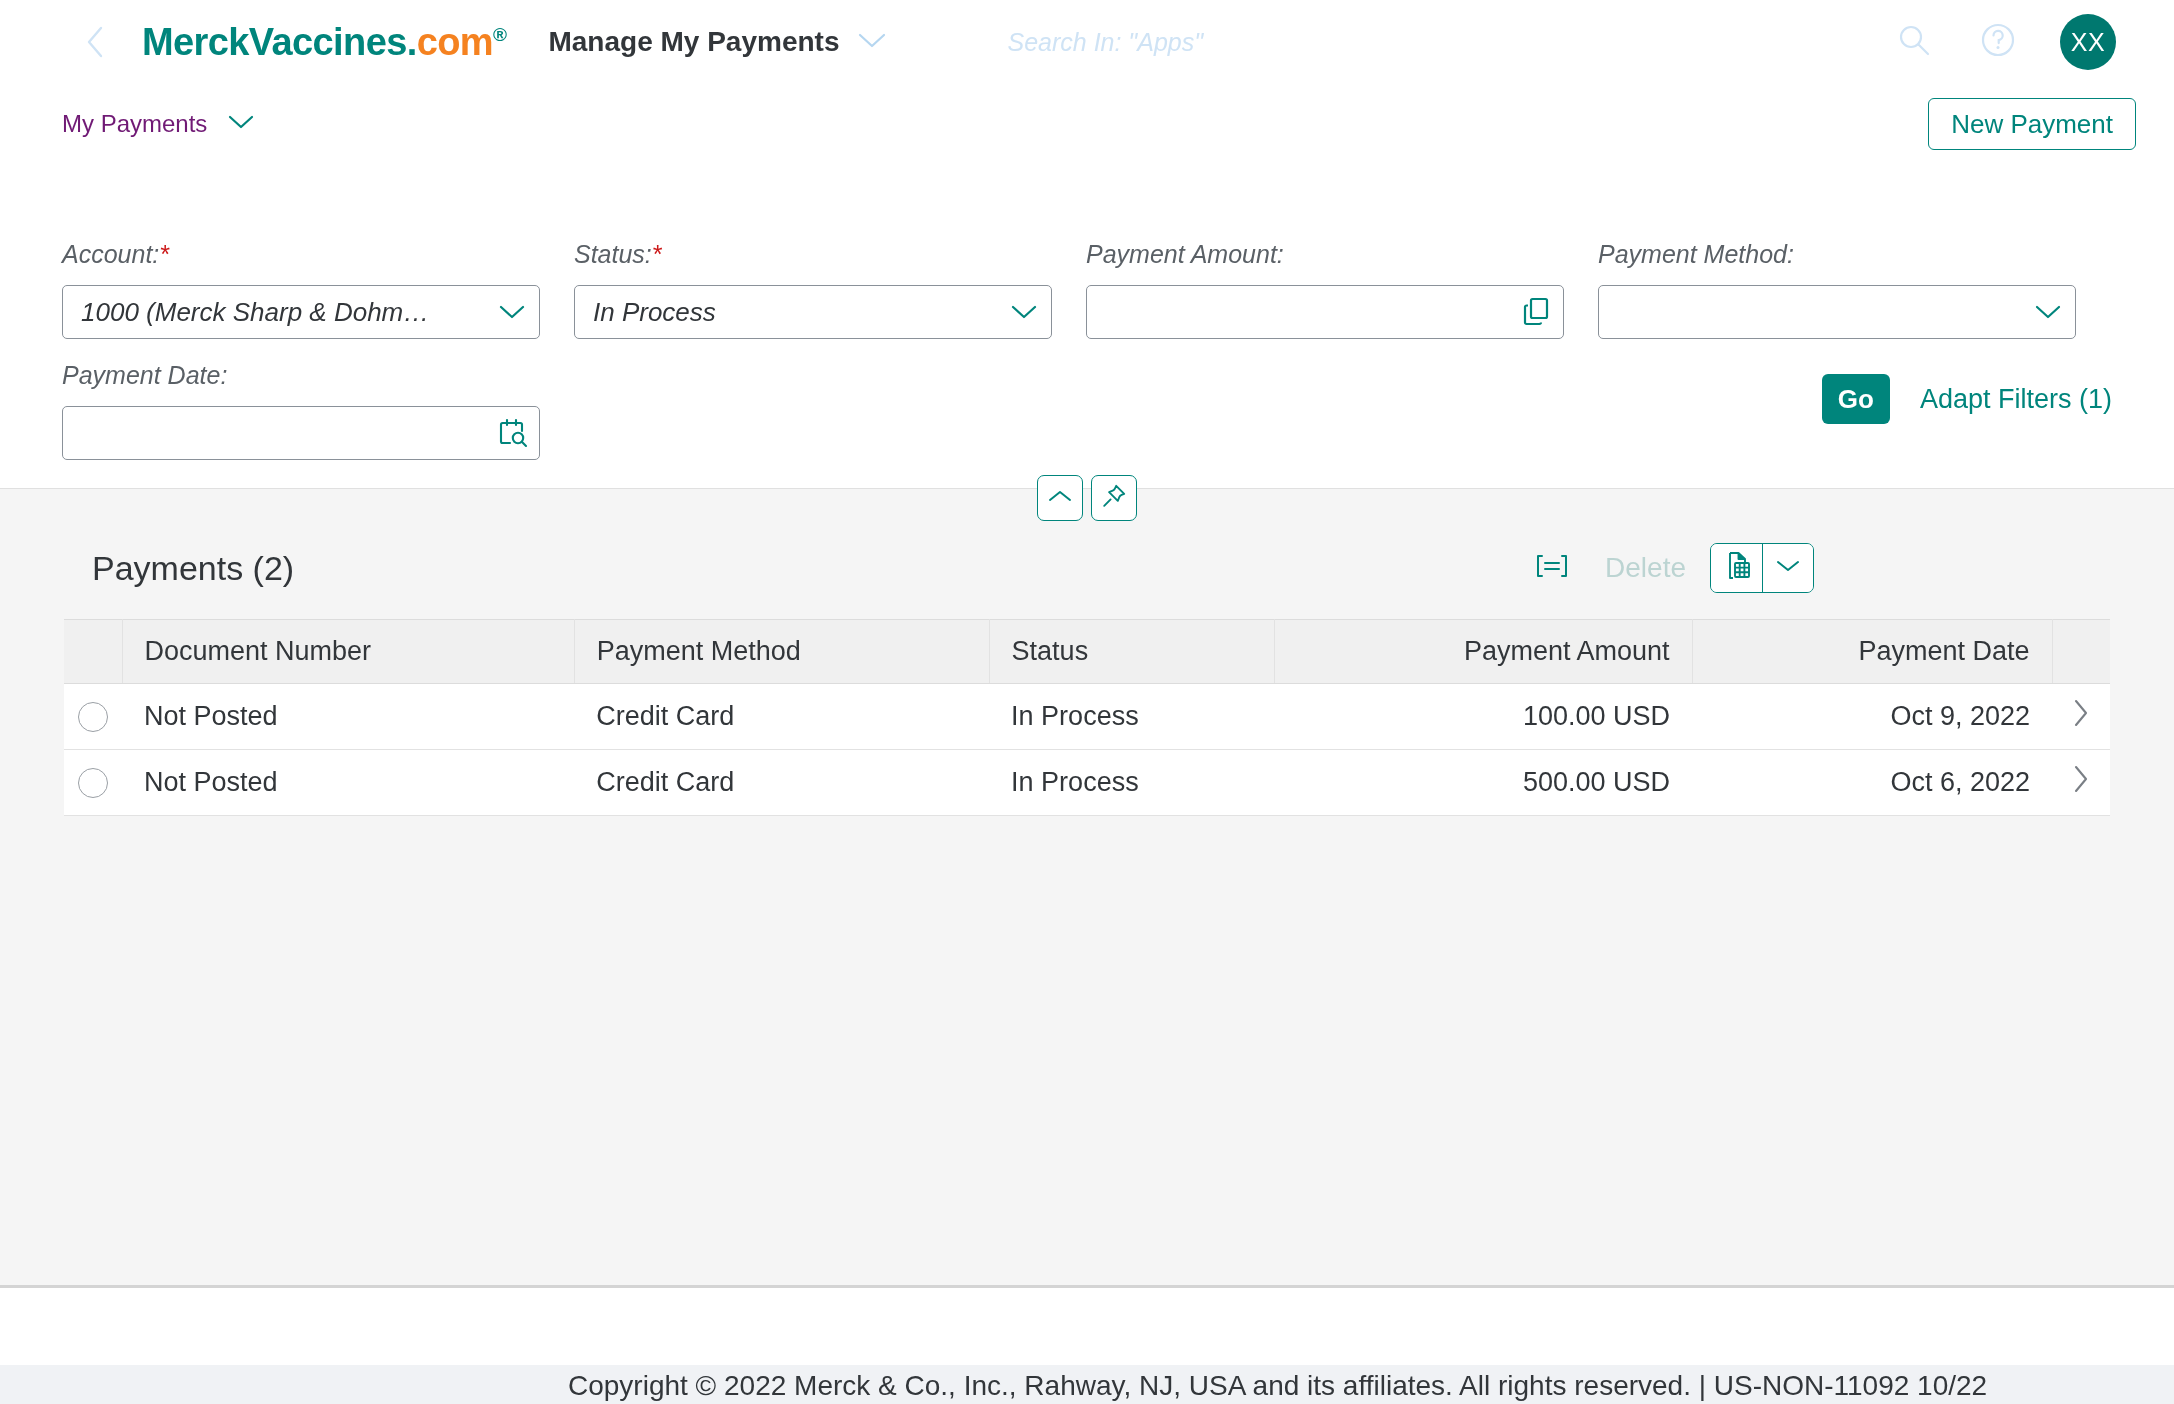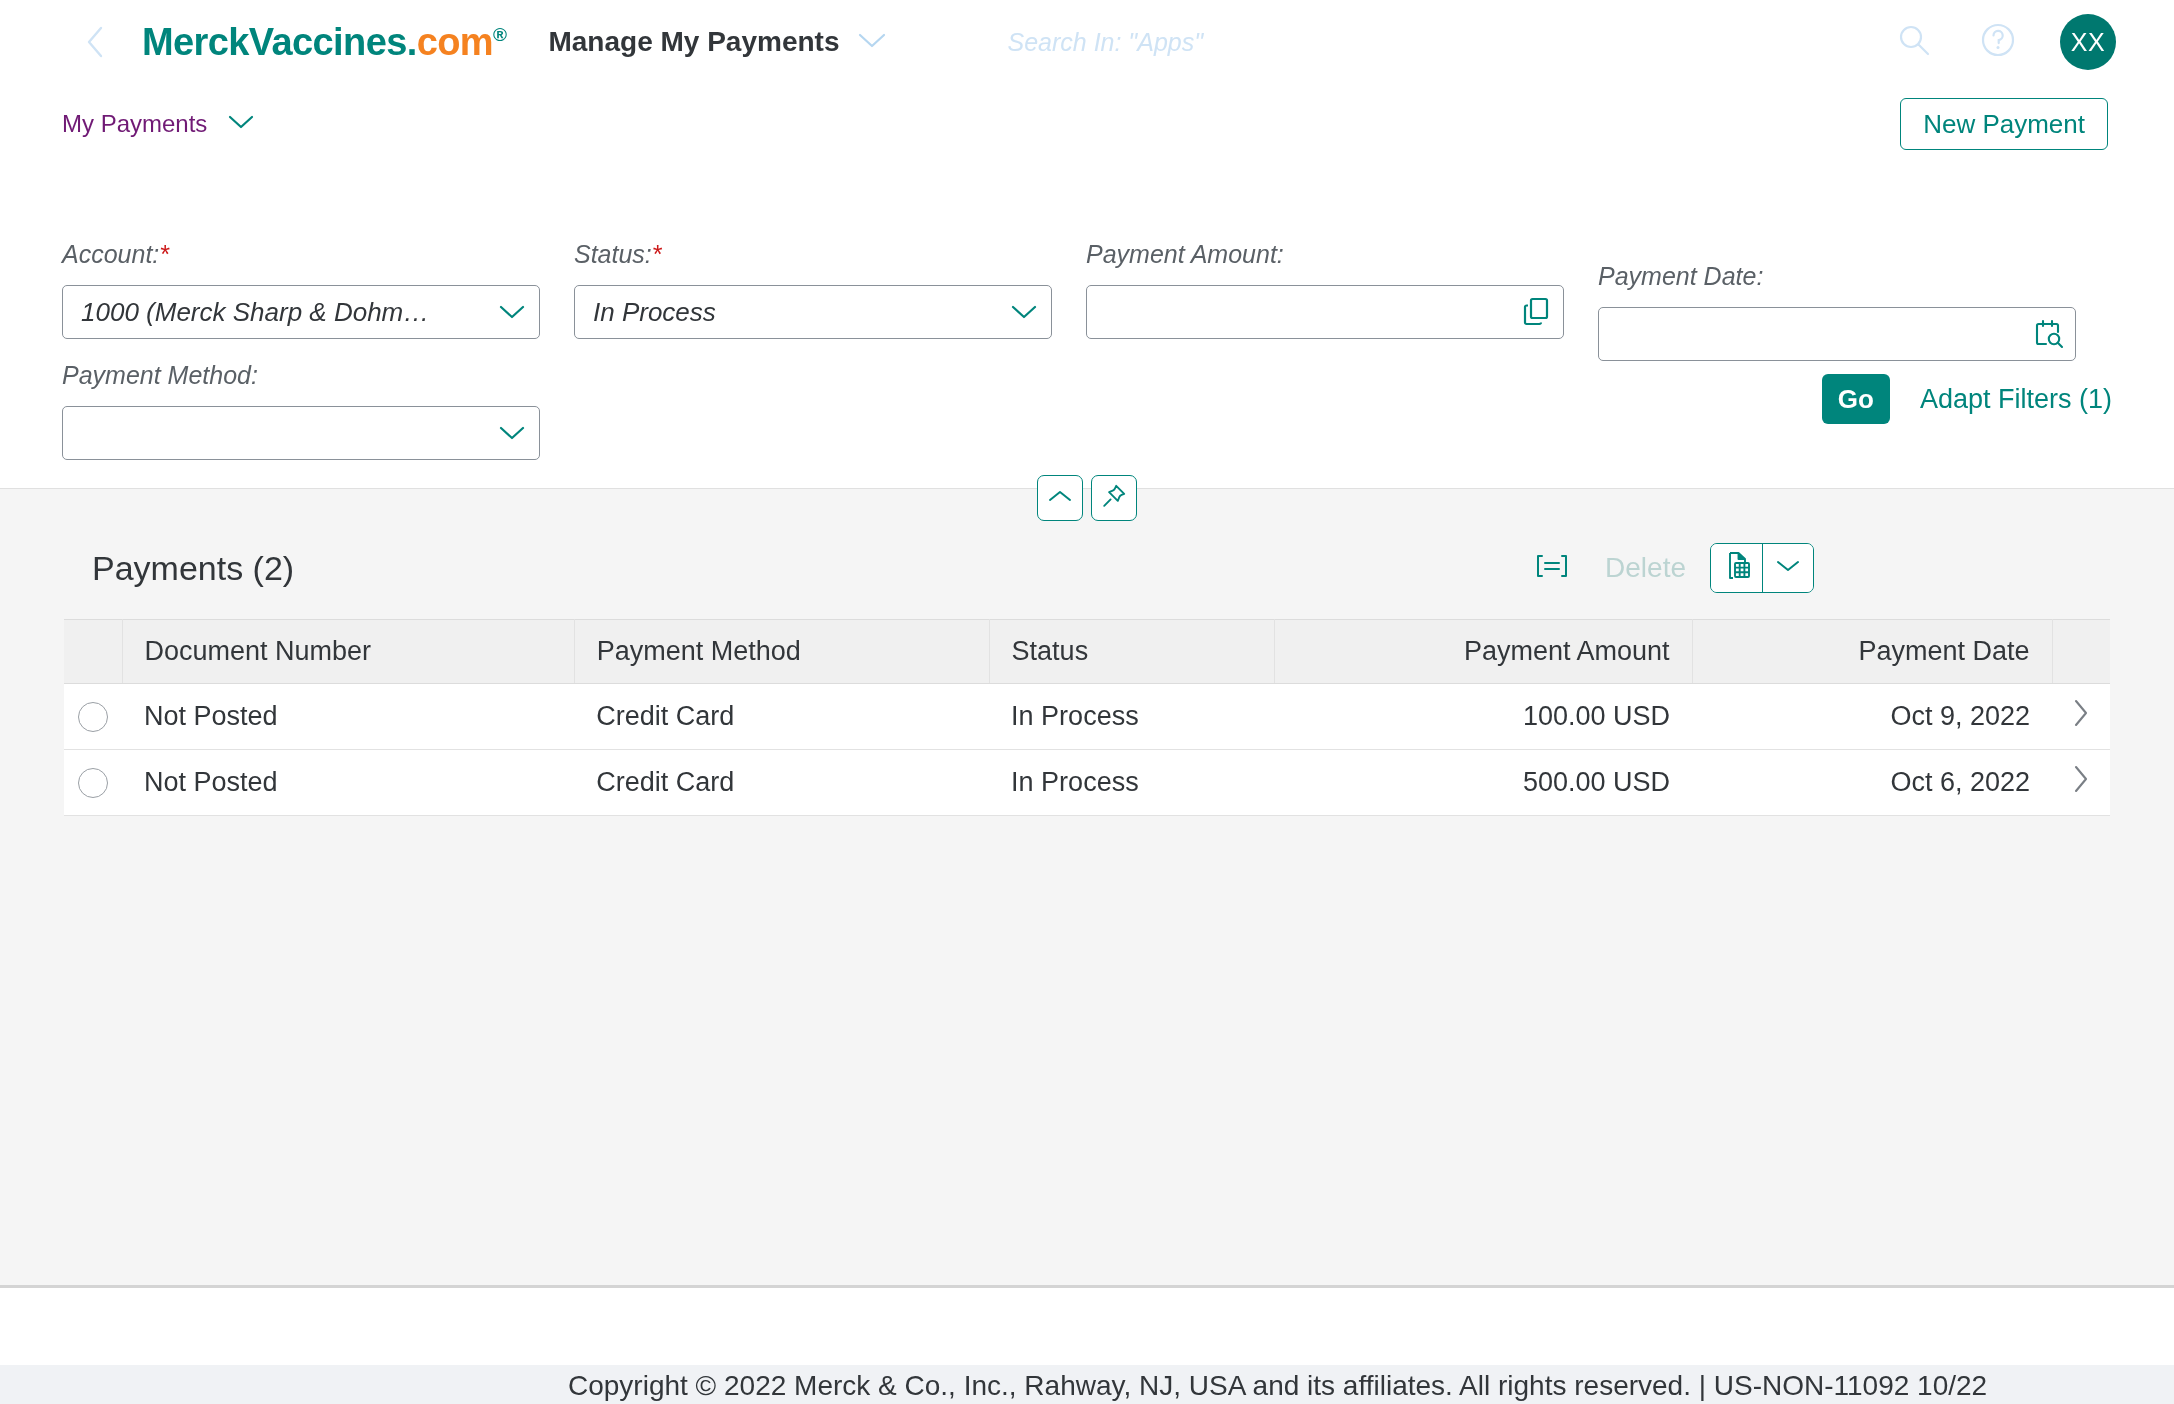--- a/index.html
+++ b/index.html
@@ -116,21 +116,21 @@
   }
   .page-title-chevron {
     margin-left: 20px;
     display: inline-flex;
     align-items: center;
     color: #00857c;
     cursor: pointer;
   }
   .new-payment-btn {
     margin-left: auto;
-    margin-right: 66px;
+    margin-right: 38px;
     height: 52px;
     padding: 0 22px;
     border: 1.5px solid #00857c;
     border-radius: 6px;
     background: #ffffff;
     color: #00857c;
     font-size: 26px;
     font-family: "Liberation Sans", sans-serif;
     display: flex; align-items: center;
     cursor: pointer;
@@ -484,49 +484,49 @@
     </div>
 
     <div class="filter-field">
       <label class="filter-label">Payment Amount:</label>
       <div class="filter-control">
         <span class="filter-value"></span>
         <span class="filter-icon">
           <svg width="30" height="32" viewBox="0 0 30 32" fill="none" stroke="currentColor" stroke-width="2.2" stroke-linejoin="round">
               <rect x="10" y="3" width="16" height="19" rx="1.5"></rect>
               <path d="M20 26.5a1.5 1.5 0 0 1-1.5 1.5H5.5A1.5 1.5 0 0 1 4 26.5V11a1.5 1.5 0 0 1 1.5-1.5H7"></path>
+            </svg>
+        </span>
+      </div>
+    </div>
+
+    <div class="filter-field">
+      <label class="filter-label">Payment Method:</label>
+      <div class="filter-control">
+        <span class="filter-value"></span>
+        <span class="filter-icon">
+          <svg width="28" height="18" viewBox="0 0 28 18" fill="none" stroke="currentColor" stroke-width="2.2" stroke-linecap="round" stroke-linejoin="round">
+              <polyline points="3,4 14,14 25,4"></polyline>
             </svg>
         </span>
       </div>
     </div>
 
     <div class="filter-field filter-row-2">
       <label class="filter-label">Payment Date:</label>
       <div class="filter-control">
         <span class="filter-value"></span>
         <span class="filter-icon">
           <svg width="32" height="32" viewBox="0 0 32 32" fill="none" stroke="currentColor" stroke-width="2.1" stroke-linecap="round" stroke-linejoin="round">
             <path d="M26 14V7.5A1.5 1.5 0 0 0 24.5 6H6.5A1.5 1.5 0 0 0 5 7.5v17A1.5 1.5 0 0 0 6.5 26H14"></path>
             <line x1="11" y1="3" x2="11" y2="8"></line>
               <line x1="20" y1="3" x2="20" y2="8"></line>
             <circle cx="22" cy="21" r="5.2"></circle>
               <line x1="25.8" y1="24.8" x2="30" y2="29"></line>
           </svg>
-        </span>
-      </div>
-    </div>
-
-    <div class="filter-field">
-      <label class="filter-label">Payment Method:</label>
-      <div class="filter-control">
-        <span class="filter-value"></span>
-        <span class="filter-icon">
-          <svg width="28" height="18" viewBox="0 0 28 18" fill="none" stroke="currentColor" stroke-width="2.2" stroke-linecap="round" stroke-linejoin="round">
-              <polyline points="3,4 14,14 25,4"></polyline>
-            </svg>
         </span>
       </div>
     </div>
 
   </div>
 
   <div class="filter-actions">
     <button class="go-btn">Go</button>
     <span class="adapt-filters">Adapt Filters (1)</span>
   </div>

